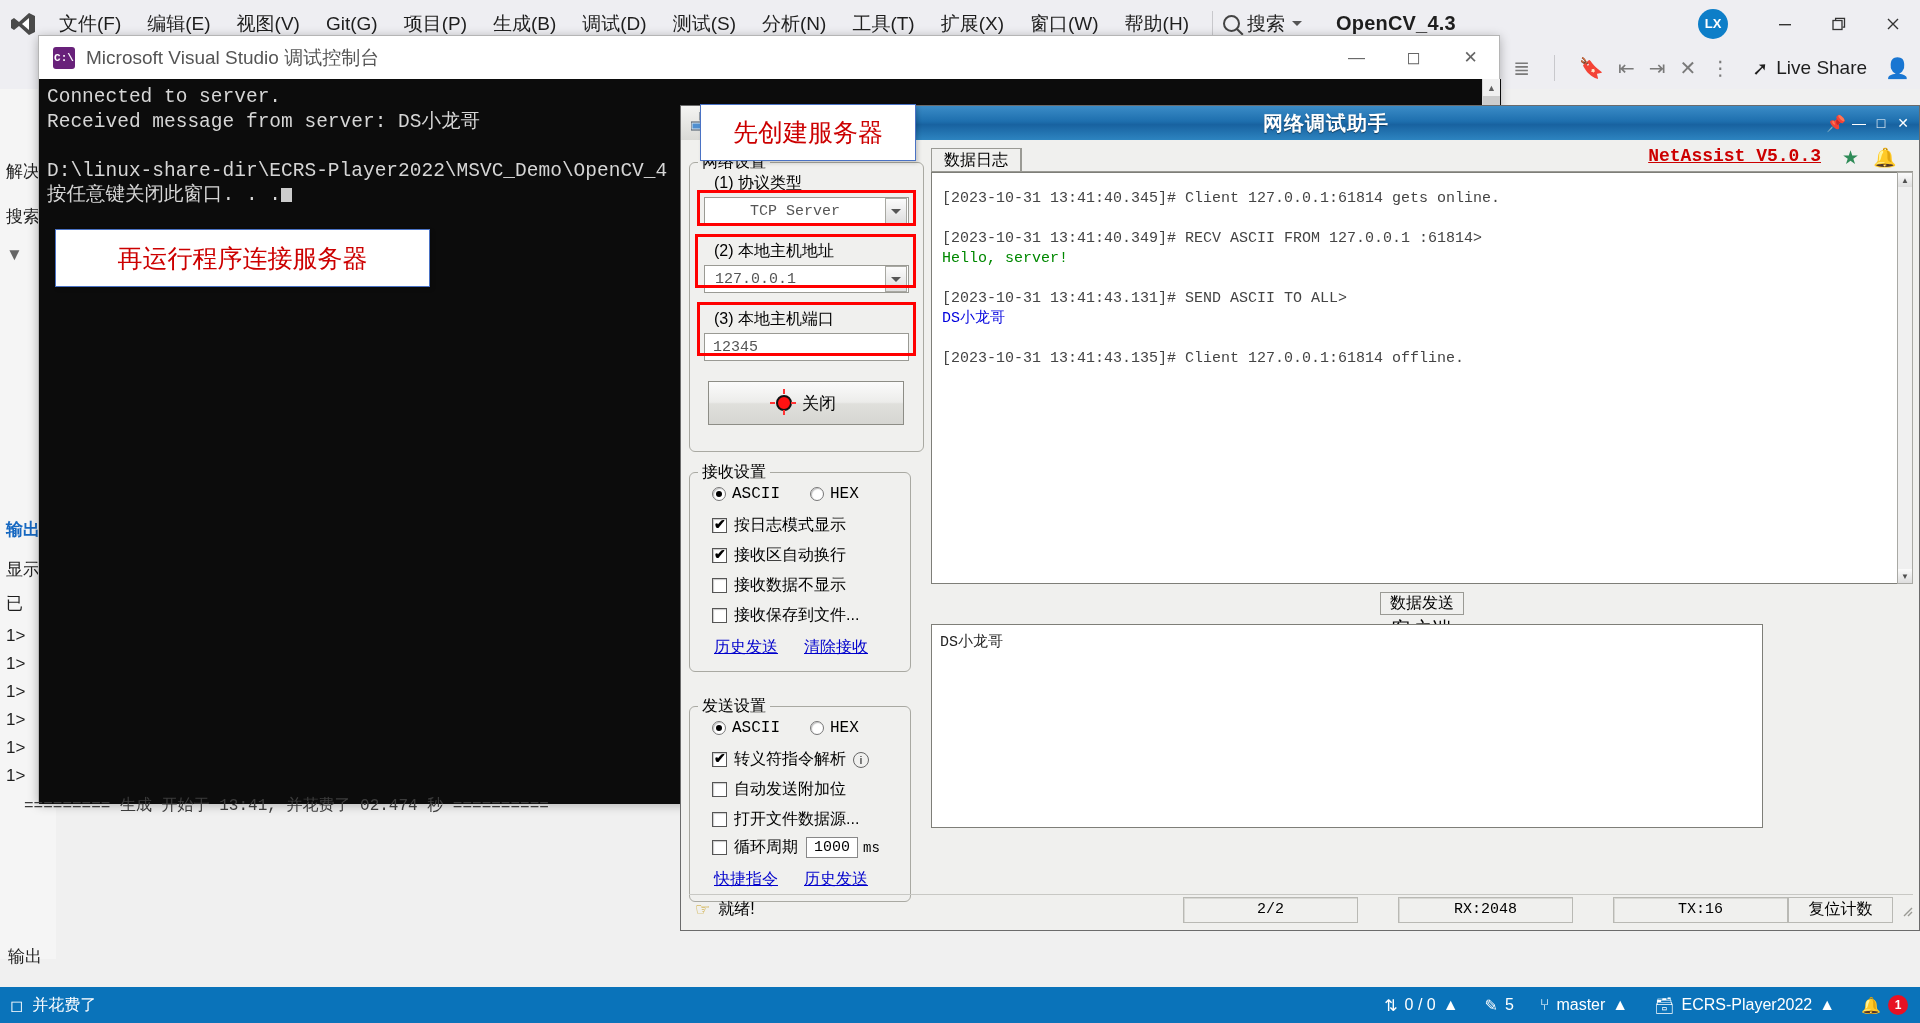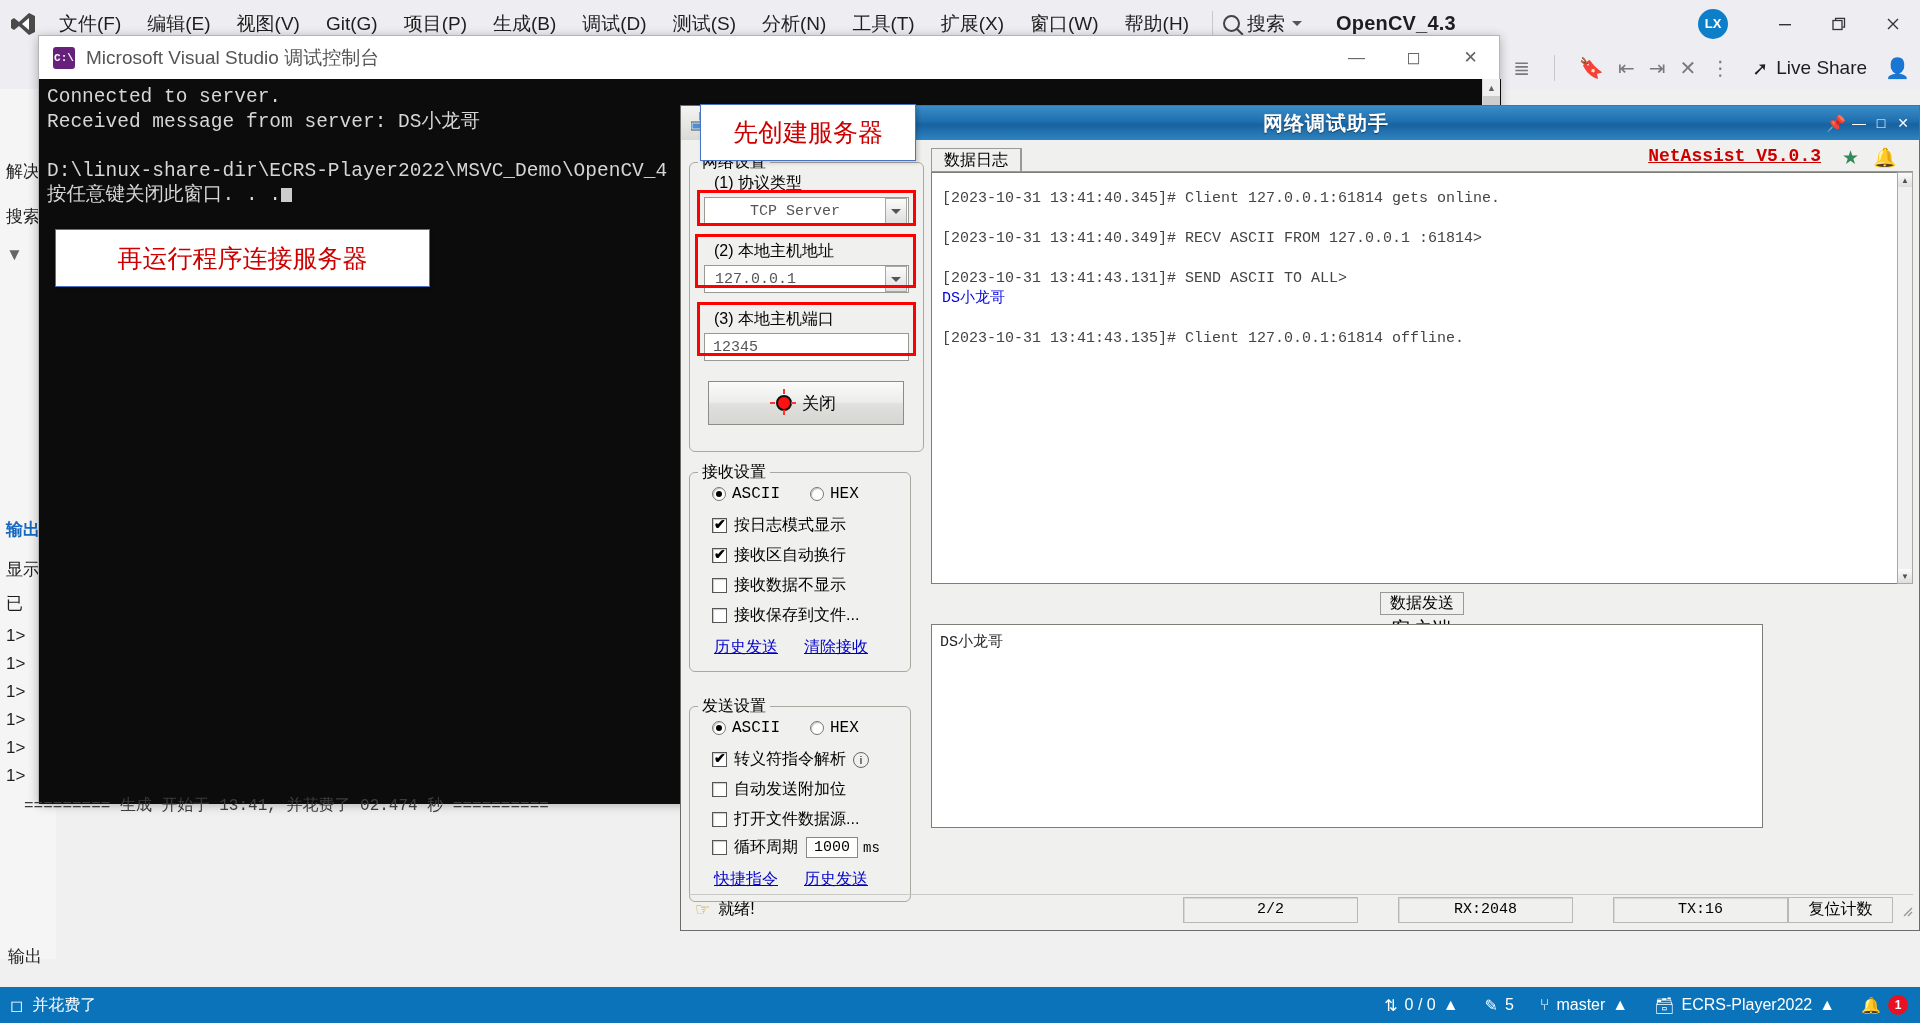--- a/index.html
+++ b/index.html
@@ -545,20 +545,21 @@
         <div class="tabstrip">
           <div class="tab">数据日志</div>
           <div class="spacer"></div>
           <div class="fill"></div>
         </div>
 
         <div class="logarea">
           <div class="ts">[2023-10-31 13:41:40.345]# Client 127.0.0.1:61814 gets online.</div>
           <div class="blank"></div>
           <div class="ts">[2023-10-31 13:41:40.349]# RECV ASCII FROM 127.0.0.1 :61814&gt;</div>
+          <div class="recv">Hello, server!</div>
           <div class="blank"></div>
           <div class="ts">[2023-10-31 13:41:43.131]# SEND ASCII TO ALL&gt;</div>
           <div class="send">DS小龙哥</div>
           <div class="blank"></div>
           <div class="ts">[2023-10-31 13:41:43.135]# Client 127.0.0.1:61814 offline.</div>
         </div>
         <div class="log-scroll">
           <div class="arr">▲</div>
           <div class="arr bottom">▼</div>
         </div>

